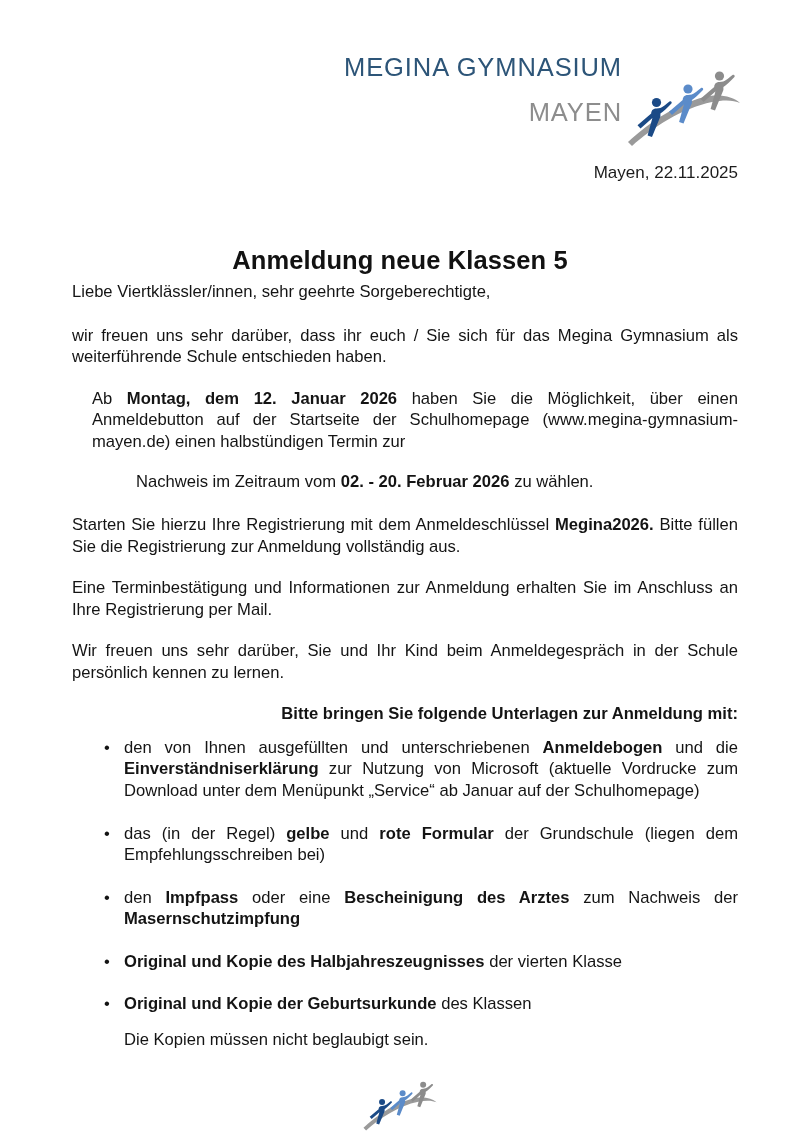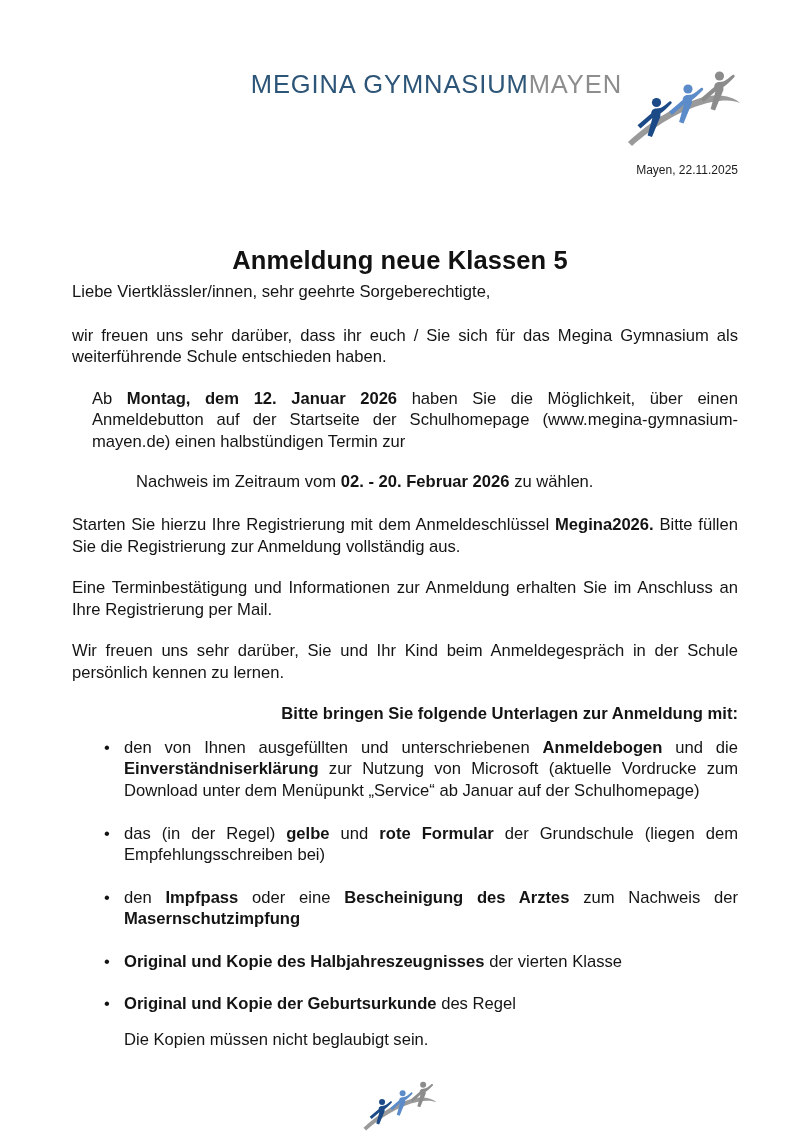--- a/index.html
+++ b/index.html
@@ -34,21 +34,21 @@
     justify-content: flex-end;
     padding-right: 58px;
     box-sizing: border-box;
   }
   .logo {
     display: flex;
     align-items: flex-start;
   }
   .logo-words {
     display: flex;
-    flex-direction: row;
+    flex-direction: column;
     align-items: flex-end;
     padding-top: 2px;
   }
   .logo-line1 {
     font-size: 25.5px;
     letter-spacing: 0.9px;
     color: #2d5578;
     line-height: 1.08;
     white-space: nowrap;
   }
@@ -71,21 +71,21 @@
 
   
   .dateline {
     position: absolute;
     top: 163px;
     left: 0;
     width: 800px;
     text-align: right;
     padding-right: 62px;
     box-sizing: border-box;
-    font-size: 12px;
+    font-size: 17px;
     color: #1c1c1c;
   }
 
   
   .doc-title {
     position: absolute;
     top: 218px;
     left: 0;
     width: 800px;
     text-align: center;
@@ -271,21 +271,21 @@
         <span class="item-text"><span>den </span><b>Impfpass</b><span> oder eine </span><b>Bescheinigung des Arztes</b><span> zum Nachweis der </span><b>Masernschutzimpfung</b></span>
       </li>
 
       <li>
         <span class="bullet-dot">•</span>
         <span class="item-text"><b>Original und Kopie des Halbjahreszeugnisses</b><span> der vierten Klasse</span></span>
       </li>
 
       <li class="last-item">
         <span class="bullet-dot">•</span>
-        <span class="item-text"><b>Original und Kopie der Geburtsurkunde</b><span> des Regel</span></span>
+        <span class="item-text"><b>Original und Kopie der Geburtsurkunde</b><span> des Klassen</span></span>
       </li>
 
     </ul>
 
     <p class="note-line">Die Kopien müssen nicht beglaubigt sein.</p>
 
   </div>
 
   <div class="footer-mark">
     <div class="logo-mark">

